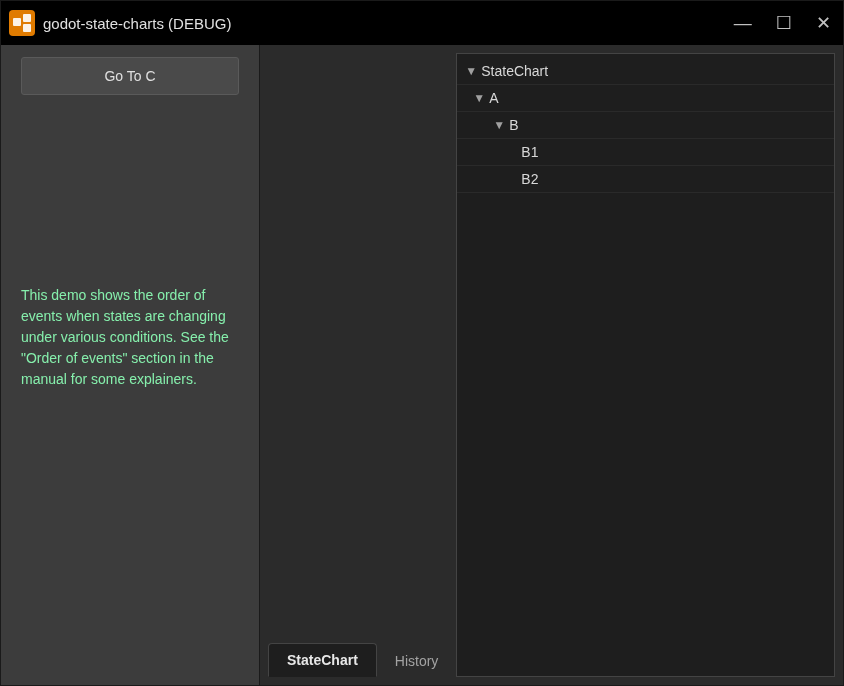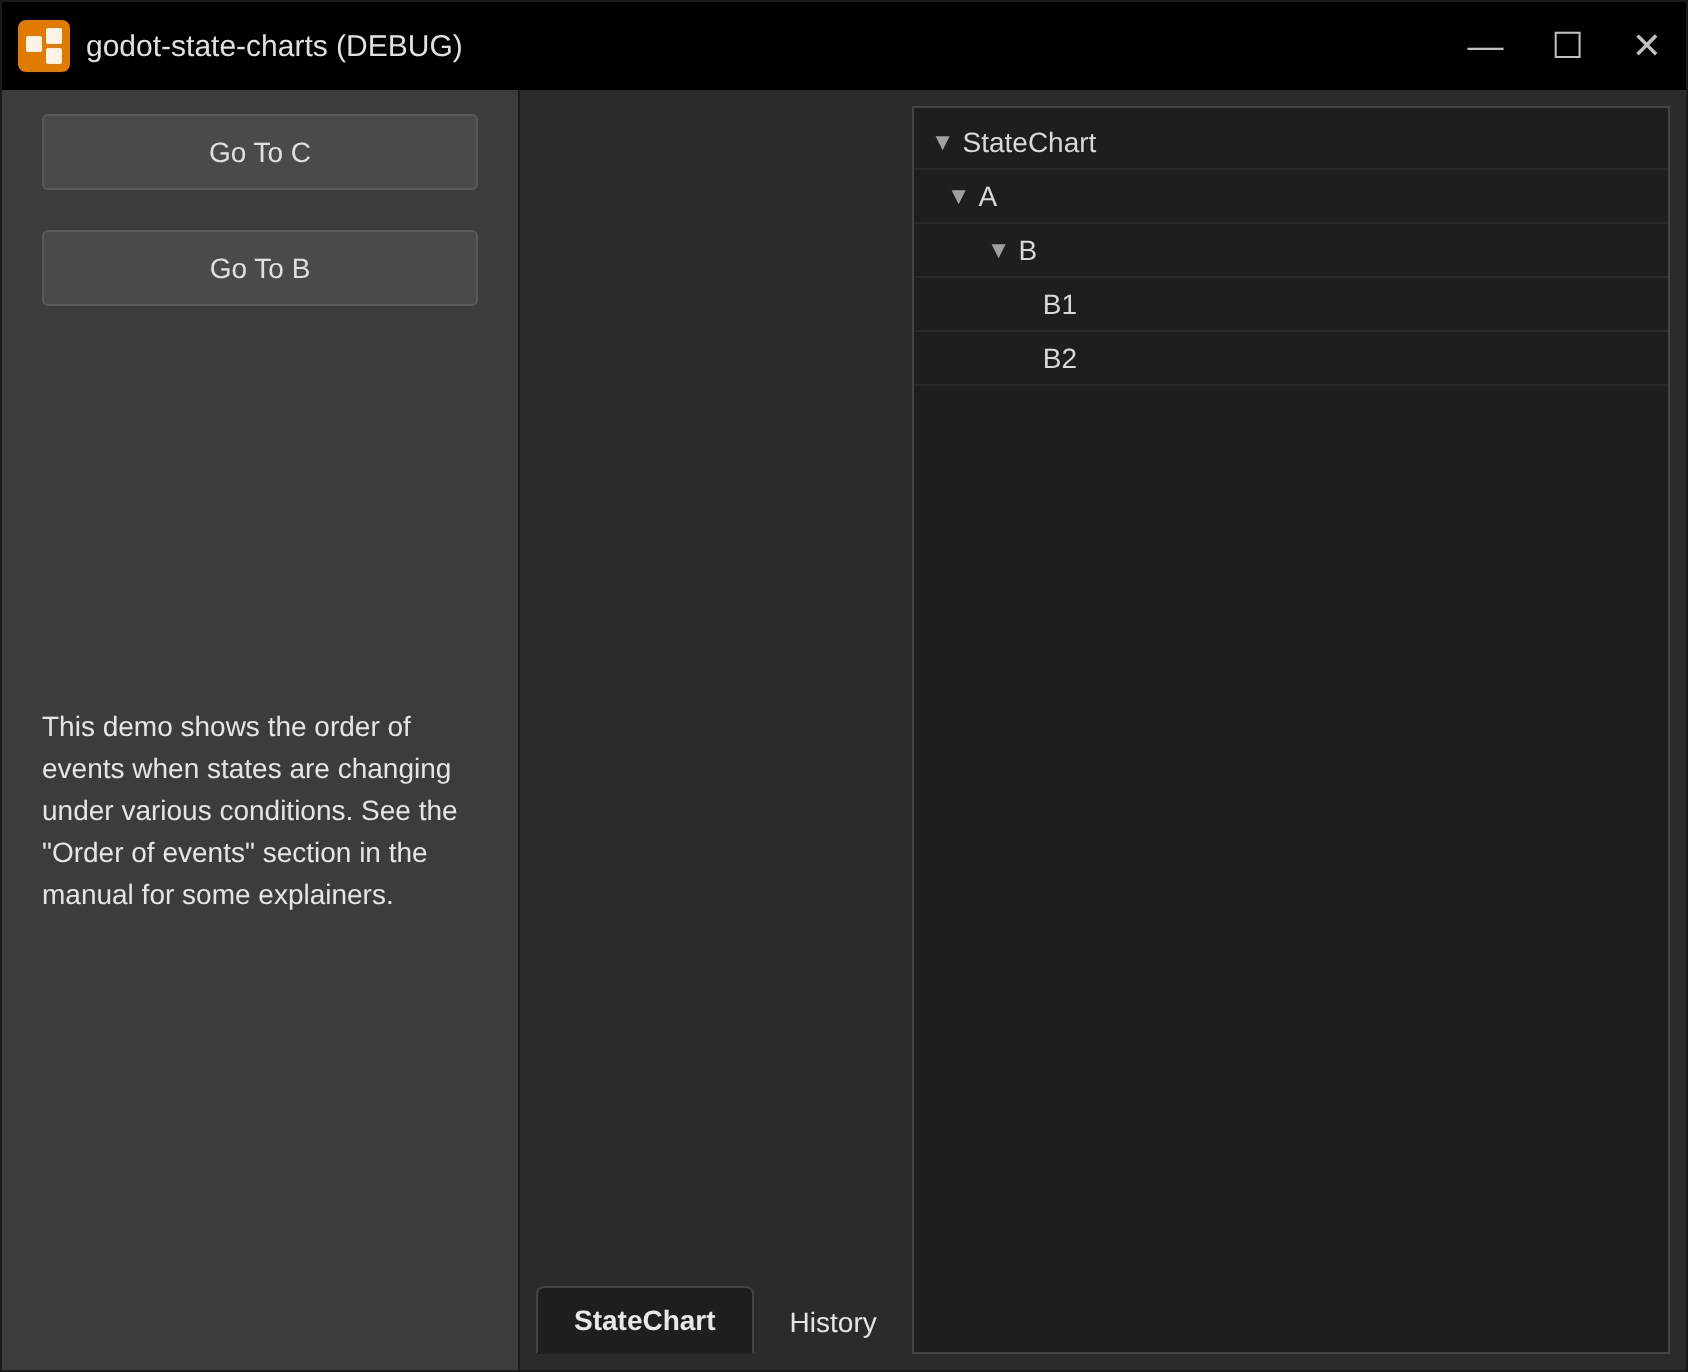--- a/index.html
+++ b/index.html
@@ -74,37 +74,37 @@
       overflow: hidden;
     }
 
     .left-panel {
       width: 258px;
       min-width: 258px;
       background: #3c3c3c;
       display: flex;
       flex-direction: column;
       padding: 12px 20px;
-      gap: 20px;
+      gap: 10px;
     }
 
     .action-button {
       background: #4a4a4a;
       color: #e0e0e0;
       border: 1px solid #5a5a5a;
       padding: 10px 0;
       font-size: 14px;
       cursor: pointer;
       text-align: center;
       width: 100%;
       border-radius: 3px;
     }
 
     .description-text {
-      color: #e5e5e5;
+      color: #86efac;
       font-size: 14px;
       line-height: 1.5;
       margin-top: 180px;
     }
 
     .right-panel {
       flex: 1;
       background: #2b2b2b;
       display: flex;
       border-left: 1px solid #1a1a1a;
@@ -116,21 +116,21 @@
       align-items: flex-end;
       gap: 0;
       margin-bottom: 0;
     }
 
     .tab {
       padding: 8px 18px;
       font-size: 14px;
       cursor: pointer;
       border-radius: 4px 4px 0 0;
-      color: #e5e5e5;
+      color: #a3a3a3;
       background: transparent;
       border: none;
       position: relative;
     }
 
     .tab.active {
       color: #e8e8e8;
       background: #1e1e1e;
       font-weight: 600;
       border: 1px solid #444;
@@ -189,21 +189,20 @@
       <button class="title-btn">—</button>
       <button class="title-btn">☐</button>
       <button class="title-btn">✕</button>
     </div>
   </div>
 
   <div class="main-content">
 
     <div class="left-panel">
       <button class="action-button">Go To C</button>
-      <button class="action-button">Go To B</button>
       <p class="description-text">This demo shows the order of events when states are changing under various conditions. See the "Order of events" section in the manual for some explainers.</p>
     </div>
 
     <div class="right-panel">
 
       <div class="tabs-container">
         <button class="tab active">
           <span>StateChart</span>
         </button>
         <button class="tab">

